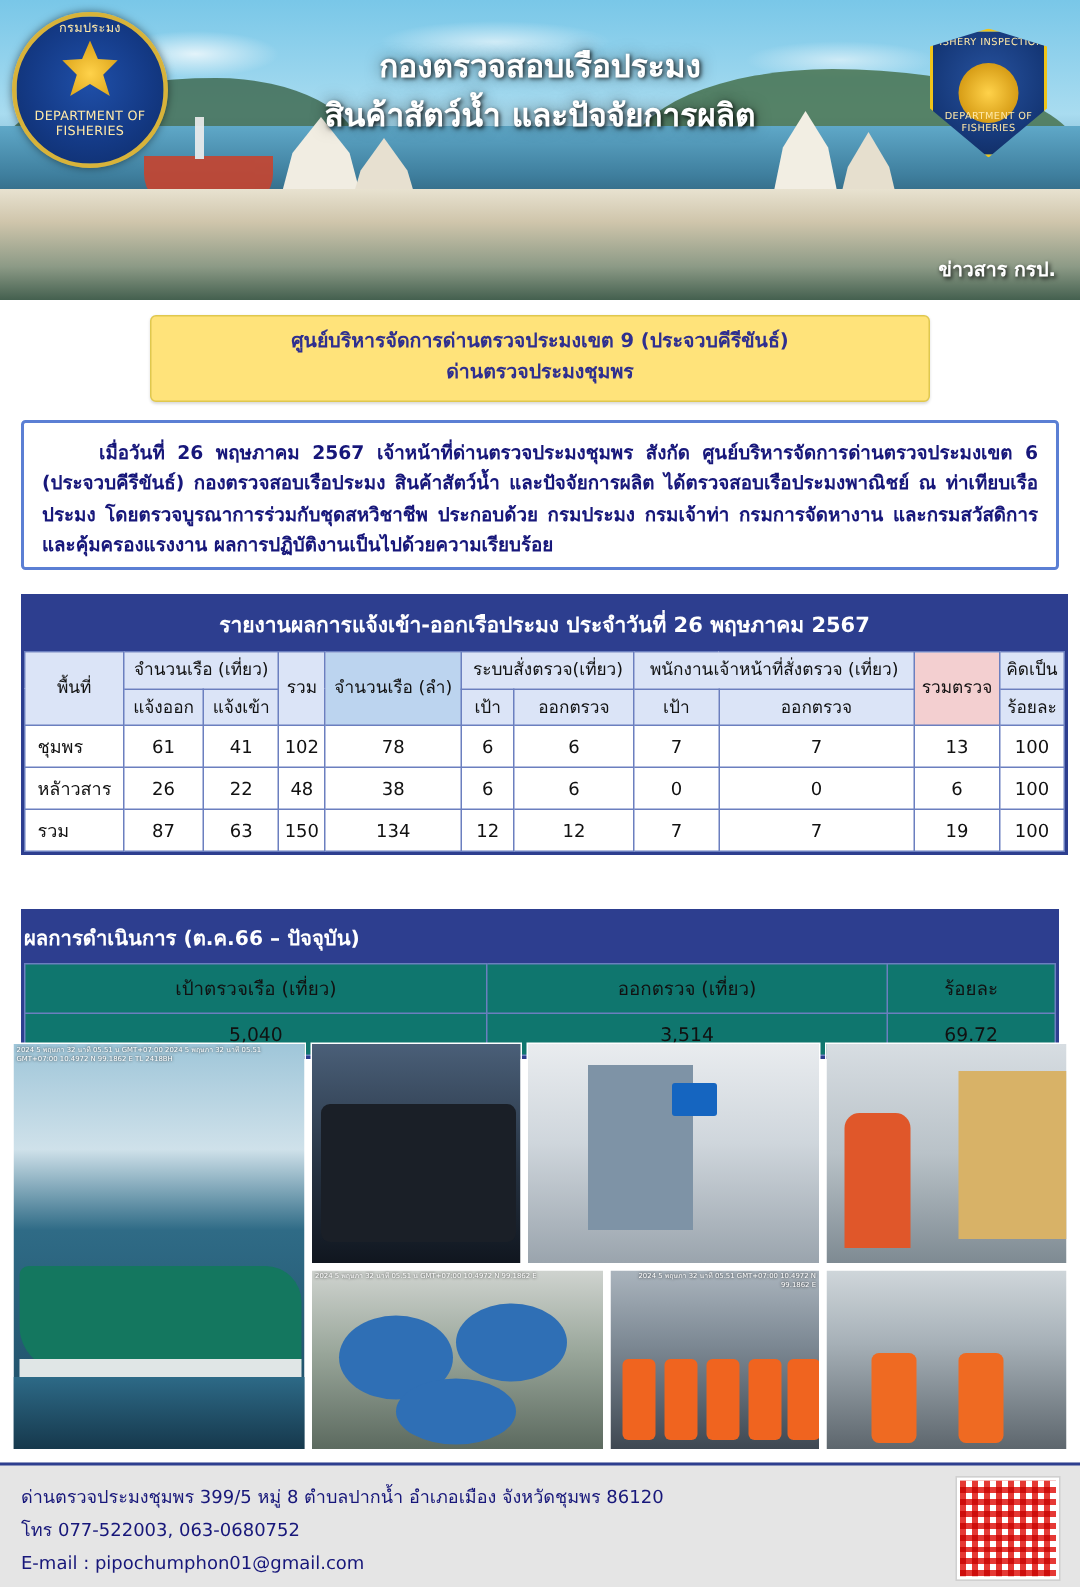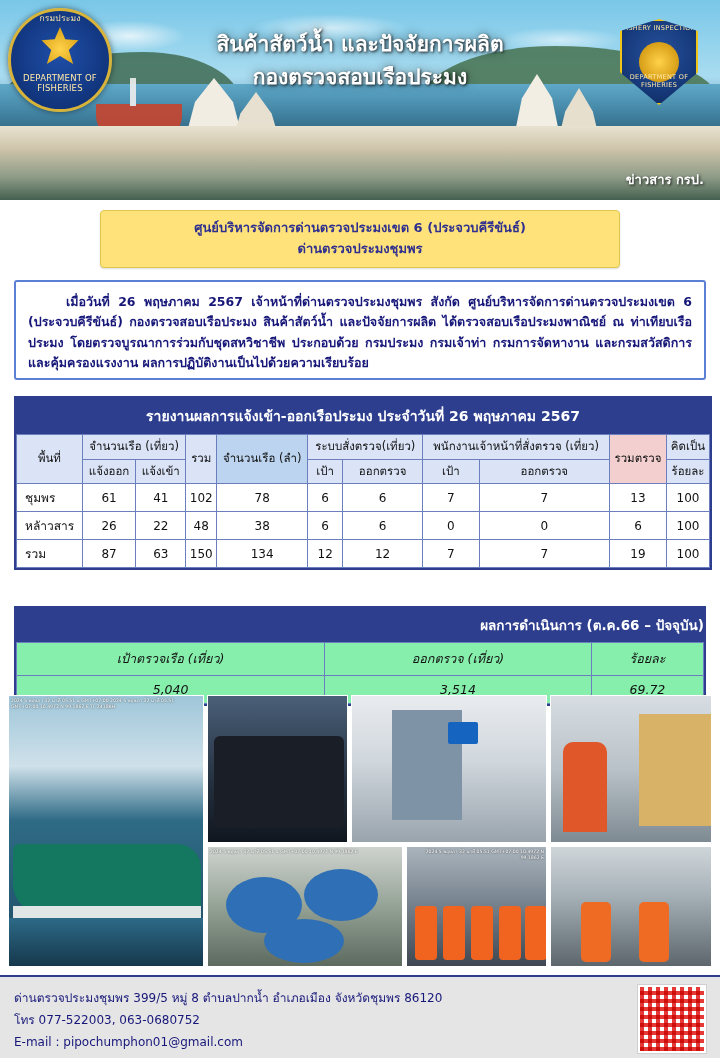--- a/index.html
+++ b/index.html
@@ -179,26 +179,26 @@
   table.main tbody td { height: 22px; }
   table.main tbody td.area { text-align: left; padding-left: 8px; }
 
   
   .res-wrap {
     position: absolute; left: 14px; top: 606px; width: 692px;
     border: 2px solid #2d3e8f;
   }
   .res-title {
     background: #2d3e8f; color: #ffffff;
-    text-align: right; font-size: 13.5px; font-weight: bold;
+    text-align: left; font-size: 13.5px; font-weight: bold;
     padding: 6px 0;
   }
   table.res {
     width: 100%; border-collapse: collapse;
-    font-size: 12.5px; color: #111111; background:#86efac;font-style:italic;
+    font-size: 12.5px; color: #111111; background:#0f766e;
   }
   table.res th, table.res td {
     border: 1px solid #6b7fbf; text-align: center; padding: 6px 2px;
   }
   table.res th { font-weight: normal; }
 
   
   .photos { position: absolute; left: 8px; top: 695px; width: 704px; height: 272px; }
   .ph { position: absolute; overflow: hidden; border: 1px solid #ffffff; }
   .ph .stamp {
@@ -275,43 +275,43 @@
     <div class="hill-right"></div>
     <div class="sea"></div>
     <div class="temple t1"></div>
     <div class="temple t2"></div>
     <div class="temple t3"></div>
     <div class="temple t4"></div>
     <div class="boat"></div>
     <div class="shore"></div>
 
     <div class="banner-title">
+      <div>กองตรวจสอบเรือประมง</div>
       <div>สินค้าสัตว์น้ำ และปัจจัยการผลิต</div>
-      <div>กองตรวจสอบเรือประมง</div>
     </div>
 
     <div class="logo-left">
       <div class="ring">กรมประมง</div>
       <div class="emblem"></div>
       <div class="ring">DEPARTMENT OF FISHERIES</div>
     </div>
 
     <div class="logo-right">
       <div class="shield">
         <div class="shield-top-text">FISHERY INSPECTION</div>
         <div class="inner"></div>
         <div class="shield-bot-text">DEPARTMENT OF FISHERIES</div>
       </div>
     </div>
 
     <div class="news-tag">ข่าวสาร กรป.</div>
   </div>
 
   <div class="title-box">
-    <div>ศูนย์บริหารจัดการด่านตรวจประมงเขต 6 (ประจวบคีรีขันธ์)</div>
+    <div>ศูนย์บริหารจัดการด่านตรวจประมงเขต 9 (ประจวบคีรีขันธ์)</div>
     <div>ด่านตรวจประมงชุมพร</div>
   </div>
 
   <div class="para-box">
     <p>เมื่อวันที่ 26 พฤษภาคม 2567 เจ้าหน้าที่ด่านตรวจประมงชุมพร สังกัด ศูนย์บริหารจัดการด่านตรวจประมงเขต 6 (ประจวบคีรีขันธ์) กองตรวจสอบเรือประมง สินค้าสัตว์น้ำ และปัจจัยการผลิต ได้ตรวจสอบเรือประมงพาณิชย์ ณ ท่าเทียบเรือประมง โดยตรวจบูรณาการร่วมกับชุดสหวิชาชีพ ประกอบด้วย กรมประมง กรมเจ้าท่า กรมการจัดหางาน และกรมสวัสดิการและคุ้มครองแรงงาน ผลการปฏิบัติงานเป็นไปด้วยความเรียบร้อย</p>
   </div>
 
   <div class="tbl-wrap">
     <div class="tbl-title">รายงานผลการแจ้งเข้า-ออกเรือประมง ประจำวันที่ 26 พฤษภาคม 2567</div>
     <table class="main">

